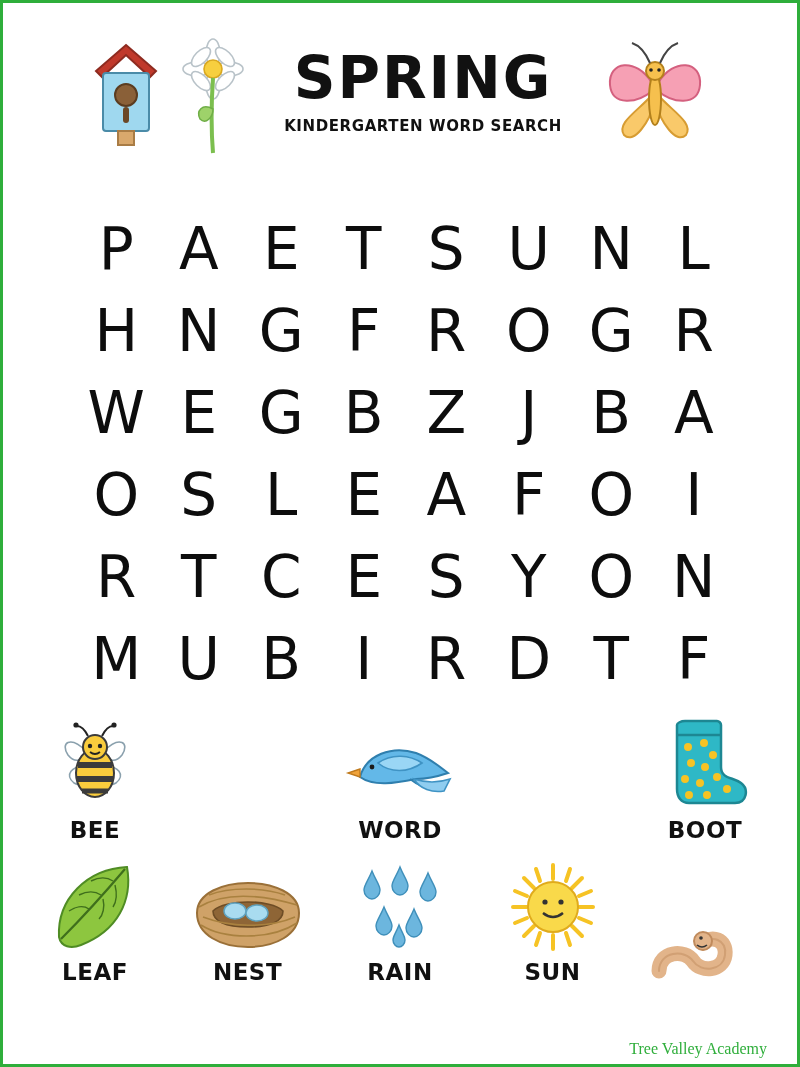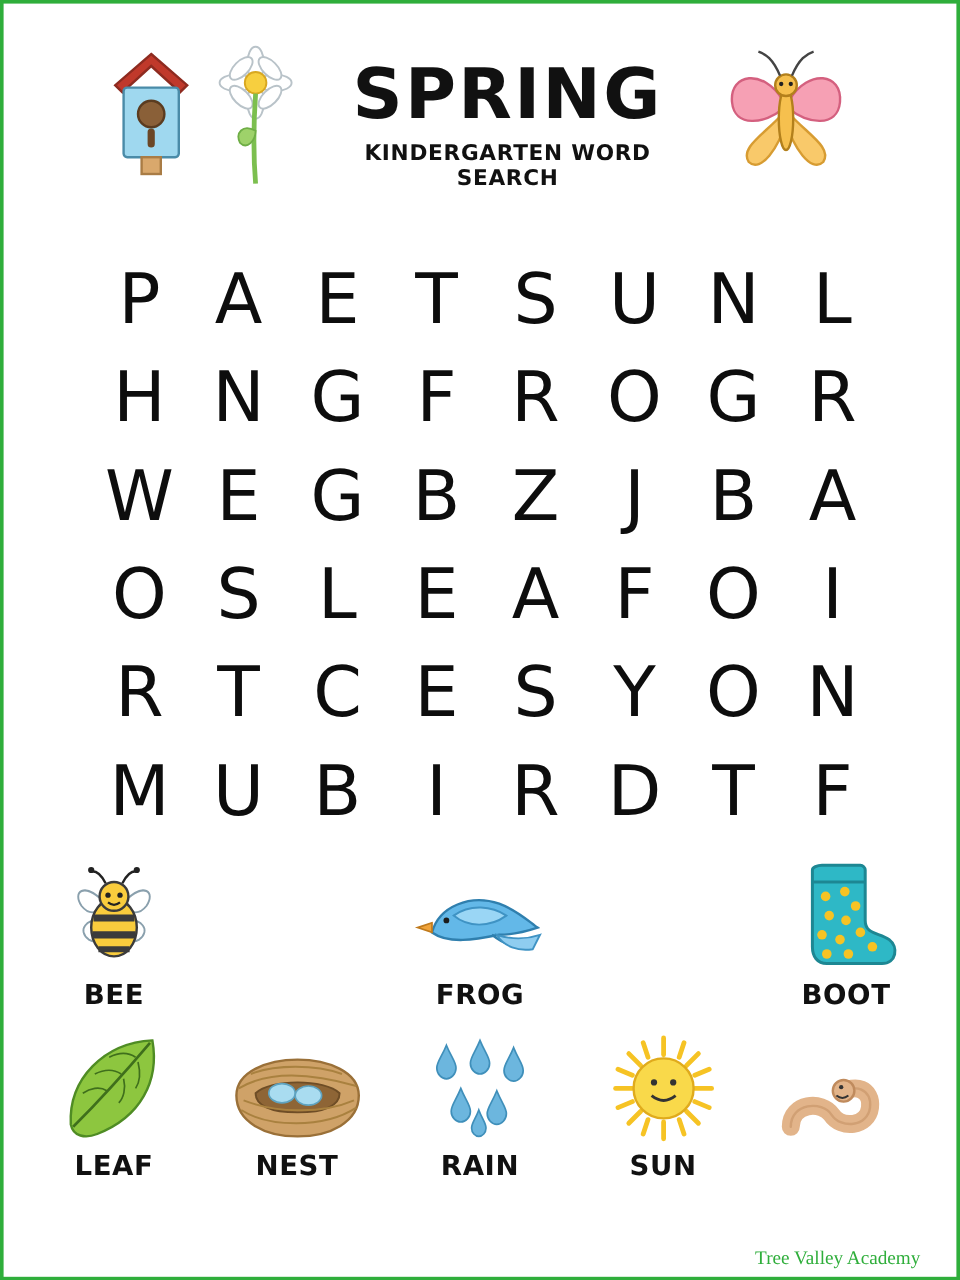--- a/index.html
+++ b/index.html
@@ -48,21 +48,21 @@
     font-family: "DejaVu Sans", sans-serif;
     font-weight: bold;
     font-size: 58px;
     letter-spacing: 2px;
     line-height: 1;
     color: #111;
   }
   .subtitle {
     margin-top: 10px;
     font-family: "DejaVu Sans", sans-serif;
-    font-size: 18px;
+    font-size: 15px;
     letter-spacing: 0.6px;
     color: #111;
     font-weight: 600;
   }
   
   .grid {
     position: absolute;
     top: 205px;
     left: 72px;
     width: 660px;
@@ -80,21 +80,21 @@
   }
   
   .words {
     position: absolute;
     left: 18px; right: 18px;
     top: 712px;
   }
   .word-row {
     display: flex;
     justify-content: space-between;
-    align-items: flex-start;
+    align-items: flex-end;
     margin-bottom: 14px;
   }
   .word-item {
     width: 148px;
     text-align: center;
   }
   .word-art {
     height: 96px;
     display: flex; align-items: flex-end; justify-content: center;
   }
@@ -257,21 +257,21 @@
         <div class="word-art">
           <svg width="120" height="90" viewBox="0 0 120 90">
             <path d="M20 56 C26 34 52 24 76 32 C92 38 102 48 108 52 C96 56 86 58 76 58 C56 62 34 66 20 56 Z" fill="#63b8e8" stroke="#2f7fae" stroke-width="2"></path>
             <path d="M38 42 C52 32 70 34 82 42 C68 52 50 52 38 42Z" fill="#9ad6f5" stroke="#3f93c4" stroke-width="1.6"></path>
             <circle cx="32" cy="46" r="2.4" fill="#1b1b1b"></circle>
             <path d="M20 48 L8 52 L20 56 Z" fill="#f0a33a" stroke="#c07a1c" stroke-width="1.4"></path>
             <path d="M70 58 C80 66 92 70 104 68" stroke="#2f7fae" stroke-width="2" fill="none"></path>
             <path d="M74 58 C86 62 98 62 110 58 L104 70 C92 72 80 68 74 58Z" fill="#8fcdf0" stroke="#3f93c4" stroke-width="1.6"></path>
           </svg>
         </div>
-        <div class="word-label">FROG</div>
+        <div class="word-label">WORD</div>
       </div>
 
       <div class="word-item">
         <div class="word-art">
           <svg width="100" height="96" viewBox="0 0 100 96">
             <path d="M30 6 H62 C64 6 66 8 66 10 V52 C66 64 78 62 86 68 C94 74 92 88 80 88 H34 C26 88 22 82 22 74 V10 C22 8 26 6 30 6 Z" fill="#2eb8c6" stroke="#1d8793" stroke-width="2.5"></path>
             <path d="M22 20 H66" stroke="#1d8793" stroke-width="2.5"></path>
             <g fill="#f6c324">
               <circle cx="33" cy="32" r="4"></circle>
                 <circle cx="49" cy="28" r="4"></circle>

